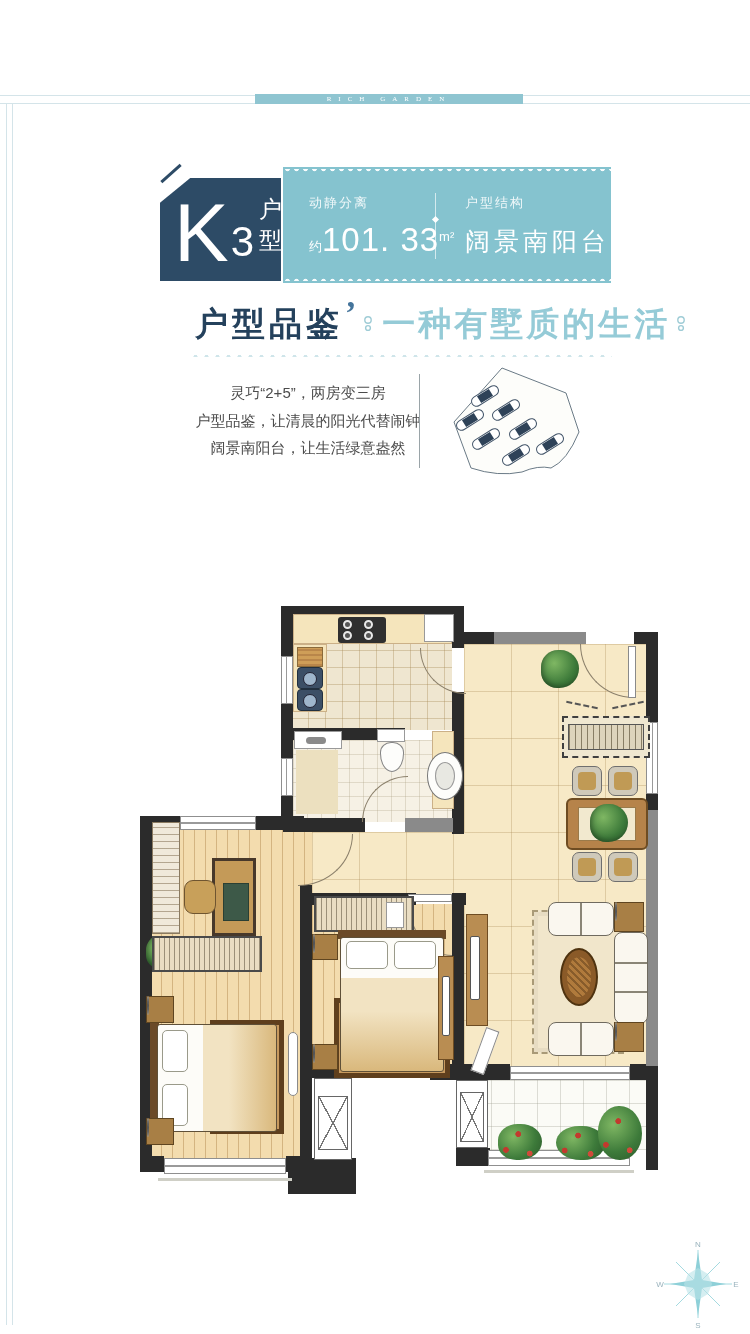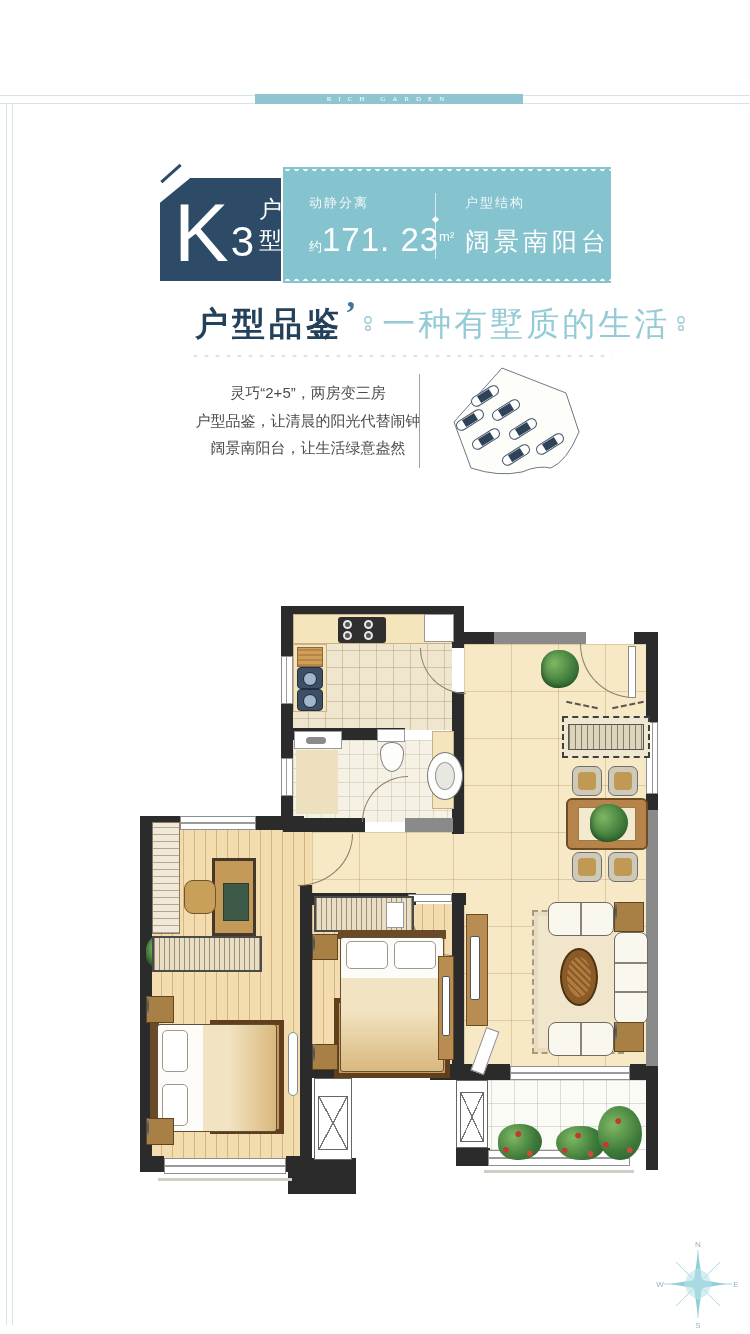--- a/index.html
+++ b/index.html
@@ -28,21 +28,21 @@
   .hval1 .pre{font-size:13px}
   .hval1 .num{font-size:33px;letter-spacing:1px}
   .hval1 .unit{font-size:13px;vertical-align:10px}
   .hval2{color:#fff;margin-top:13px;font-size:25px;letter-spacing:4px;white-space:nowrap}
   .vdiv{width:1px;background:rgba(255,255,255,.65)}
   .wdot{width:5px;height:5px;background:#fff;transform:rotate(45deg)}
   
   .stitle{font-family:"Liberation Serif",serif;font-weight:bold;font-size:33px;
           color:#24415c;letter-spacing:4px;white-space:nowrap}
   .squote{font-family:"Liberation Serif",serif;font-weight:bold;font-size:34px;color:#44749b}
-  .ssub{font-family:"Liberation Serif",serif;font-weight:normal;font-size:33px;
+  .ssub{font-family:"Liberation Serif",serif;font-weight:bold;font-size:33px;
         color:#95cbd7;letter-spacing:3px;white-space:nowrap}
   .wavyline{background:radial-gradient(circle 2.2px at 50% 100%, #cfe5ea 1.8px, transparent 2.4px);
             background-size:11px 5px}
   .para{width:232px;text-align:center;font-size:15px;line-height:27.5px;color:#4b4b4b}
   .gdiv{width:1px;background:#9aa4a8}
   
   .w{background:#2b2b2b}
   .wg{background:#8a8a8a}
   .winh{background:#fff;border:1px solid #8f8f8f;box-sizing:border-box;
         background-image:linear-gradient(to bottom, transparent 45%, #9a9a9a 45% 55%, transparent 55%)}
@@ -140,21 +140,21 @@
   <span class="k">K</span>
   <span class="n3">3</span>
   <span class="suf">户型</span>
 </div>
 
 <div class="abs tealbox" style="left:283px;top:167px;width:328px;height:116px">
   <i class="abs wave" style="top:2px"></i>
   <i class="abs wave b" style="bottom:2px"></i>
   <div class="abs hcol" style="left:26px;top:27px">
     <div class="lab">动静分离</div>
-    <div class="hval1"><span class="pre">约</span><span class="num">171. 23</span><span class="unit">m²</span></div>
+    <div class="hval1"><span class="pre">约</span><span class="num">101. 33</span><span class="unit">m²</span></div>
   </div>
   <i class="abs vdiv" style="left:152px;top:26px;height:66px"></i>
   <i class="abs wdot" style="left:150px;top:50px"></i>
   <div class="abs hcol" style="left:182px;top:27px">
     <div class="lab">户型结构</div>
     <div class="hval2">阔景南阳台</div>
   </div>
 </div>
 
 <div class="abs" style="left:195px;top:302px;height:44px;display:flex;align-items:flex-start">

